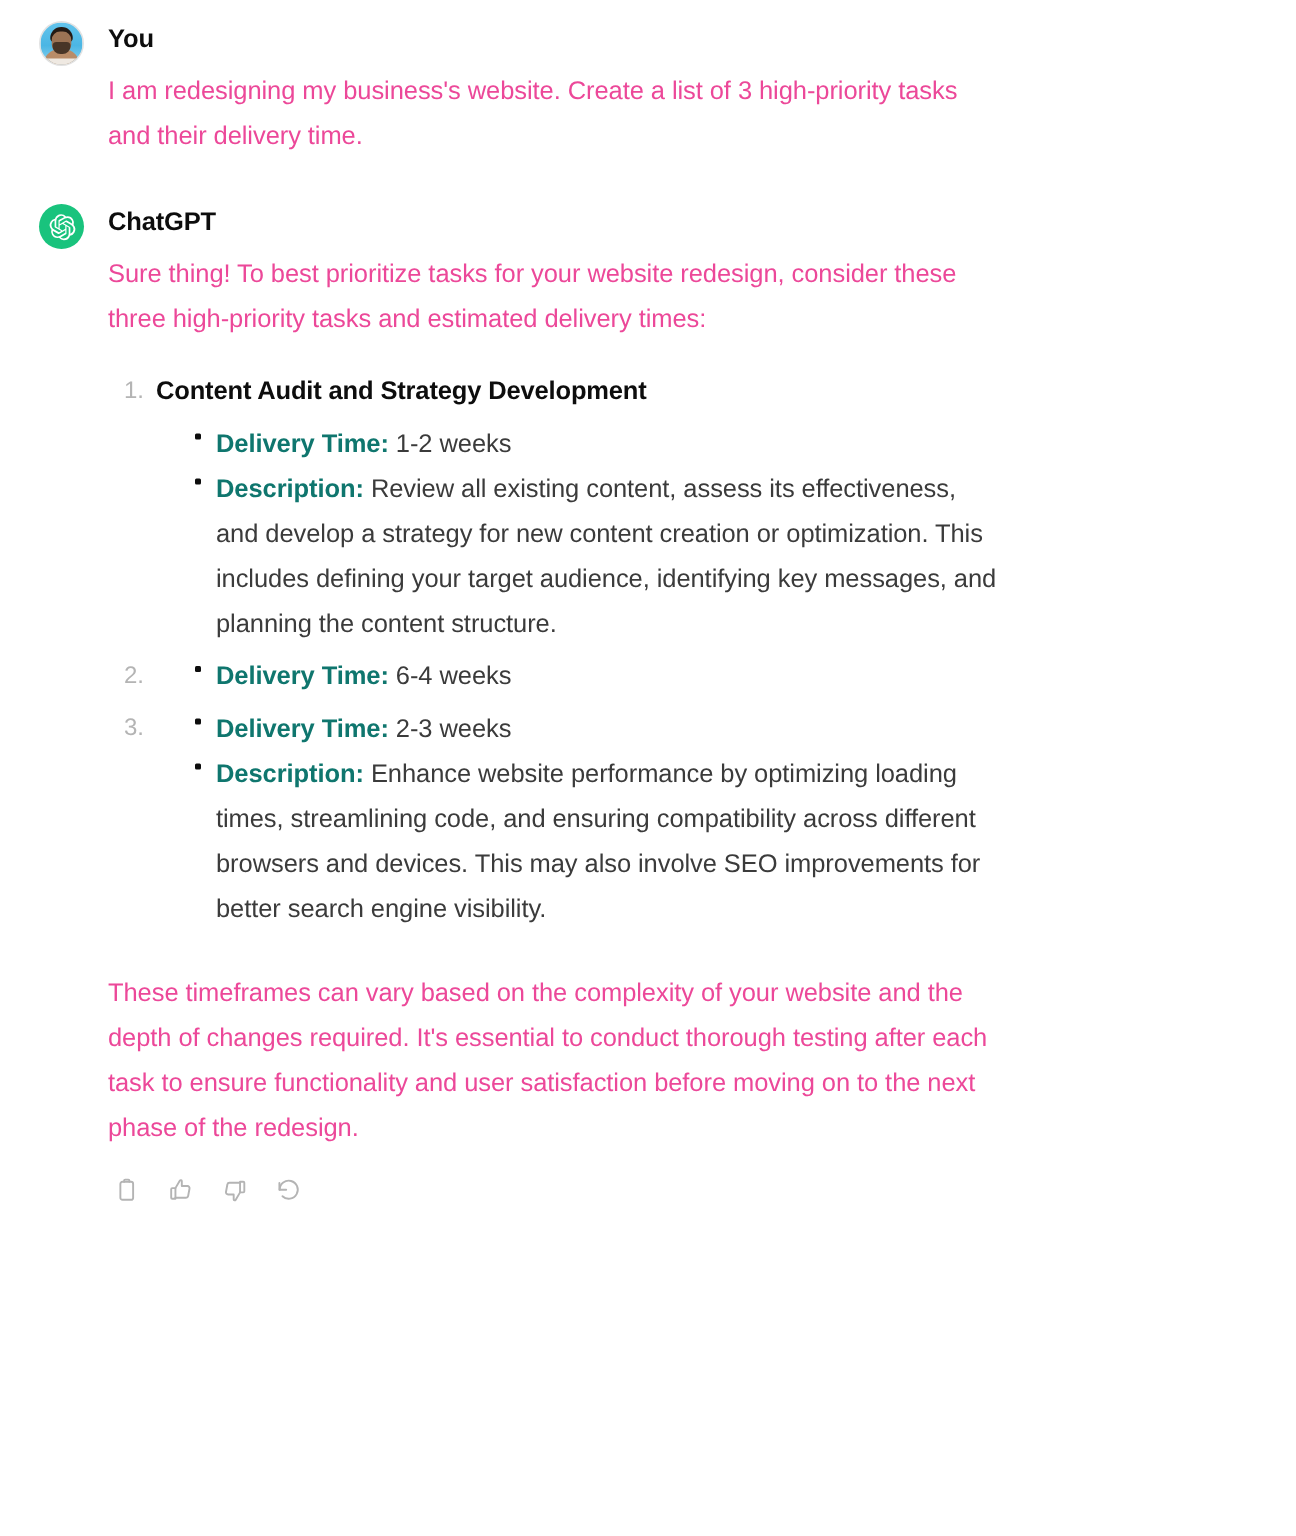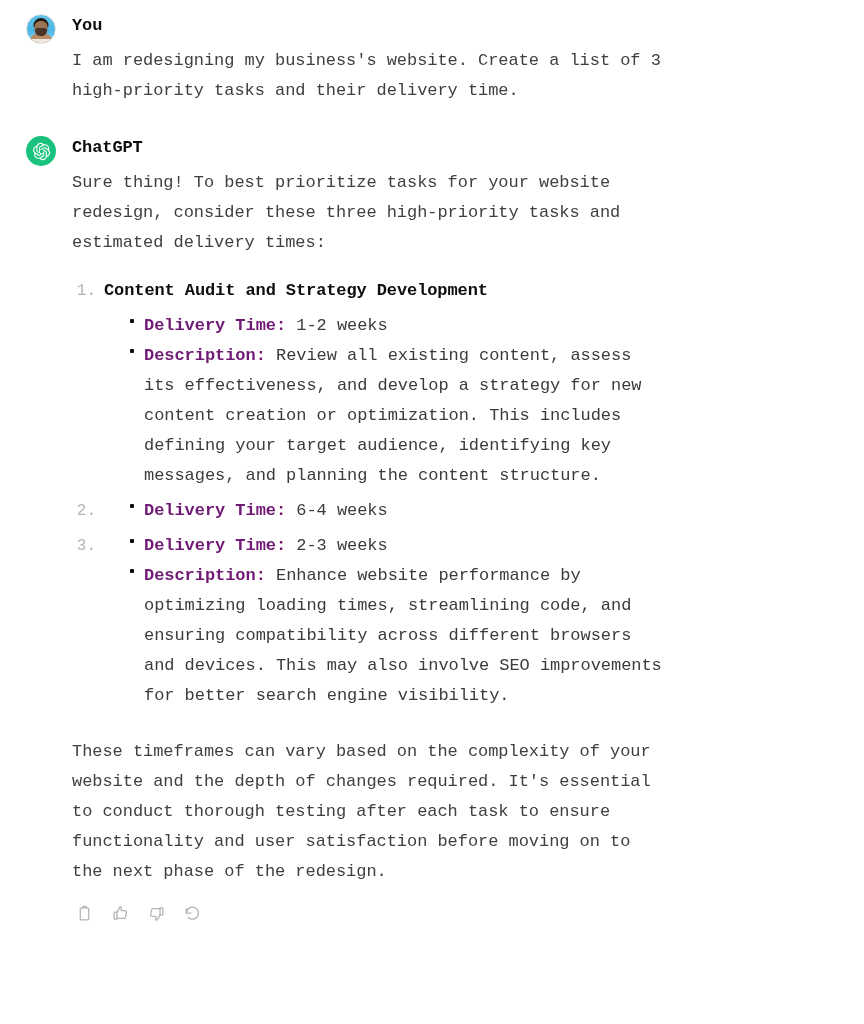--- a/index.html
+++ b/index.html
@@ -12,21 +12,20 @@
     height: 1024px;
     font-family: "Liberation Sans", sans-serif;
     color: #2f2f2f;
     overflow: hidden;
   }
 
   .conversation {
     width: 704px;
     padding: 0;
     box-sizing: border-box;
-    font-family: Liberation Mono, monospace;
   }
 
   
   .message {
     display: flex;
     align-items: flex-start;
     padding: 0 26px 0 26px;
     box-sizing: border-box;
   }
   .message.user { margin-top: 12px; }
@@ -123,21 +122,21 @@
     font-weight: 700;
     color: #0d0d0d;
     line-height: 24px;
     margin: 2px 0 8px 0;
     letter-spacing: -0.1px;
   }
 
   .para {
     font-size: 17px;
     line-height: 30px;
-    color: #404040;
+    color: #ec4899;
     margin: 0;
     letter-spacing: -0.05px;
   }
 
   
   ol.task-list {
     list-style: none;
     margin: 18px 0 0 0;
     padding: 0;
     counter-reset: taskcount;
@@ -187,21 +186,21 @@
     position: absolute;
     left: 0;
     top: 8px;
     width: 4px;
     height: 4px;
     background: #0d0d0d;
     border-radius: 1px;
   }
   .detail-label {
     font-weight: 700;
-    color: #701a75;
+    color: #0f766e;
   }
   .detail-value { color: #3b3b3b; }
 
   .closing {
     margin-top: 26px;
   }
 
   
   .actions {
     display: flex;

